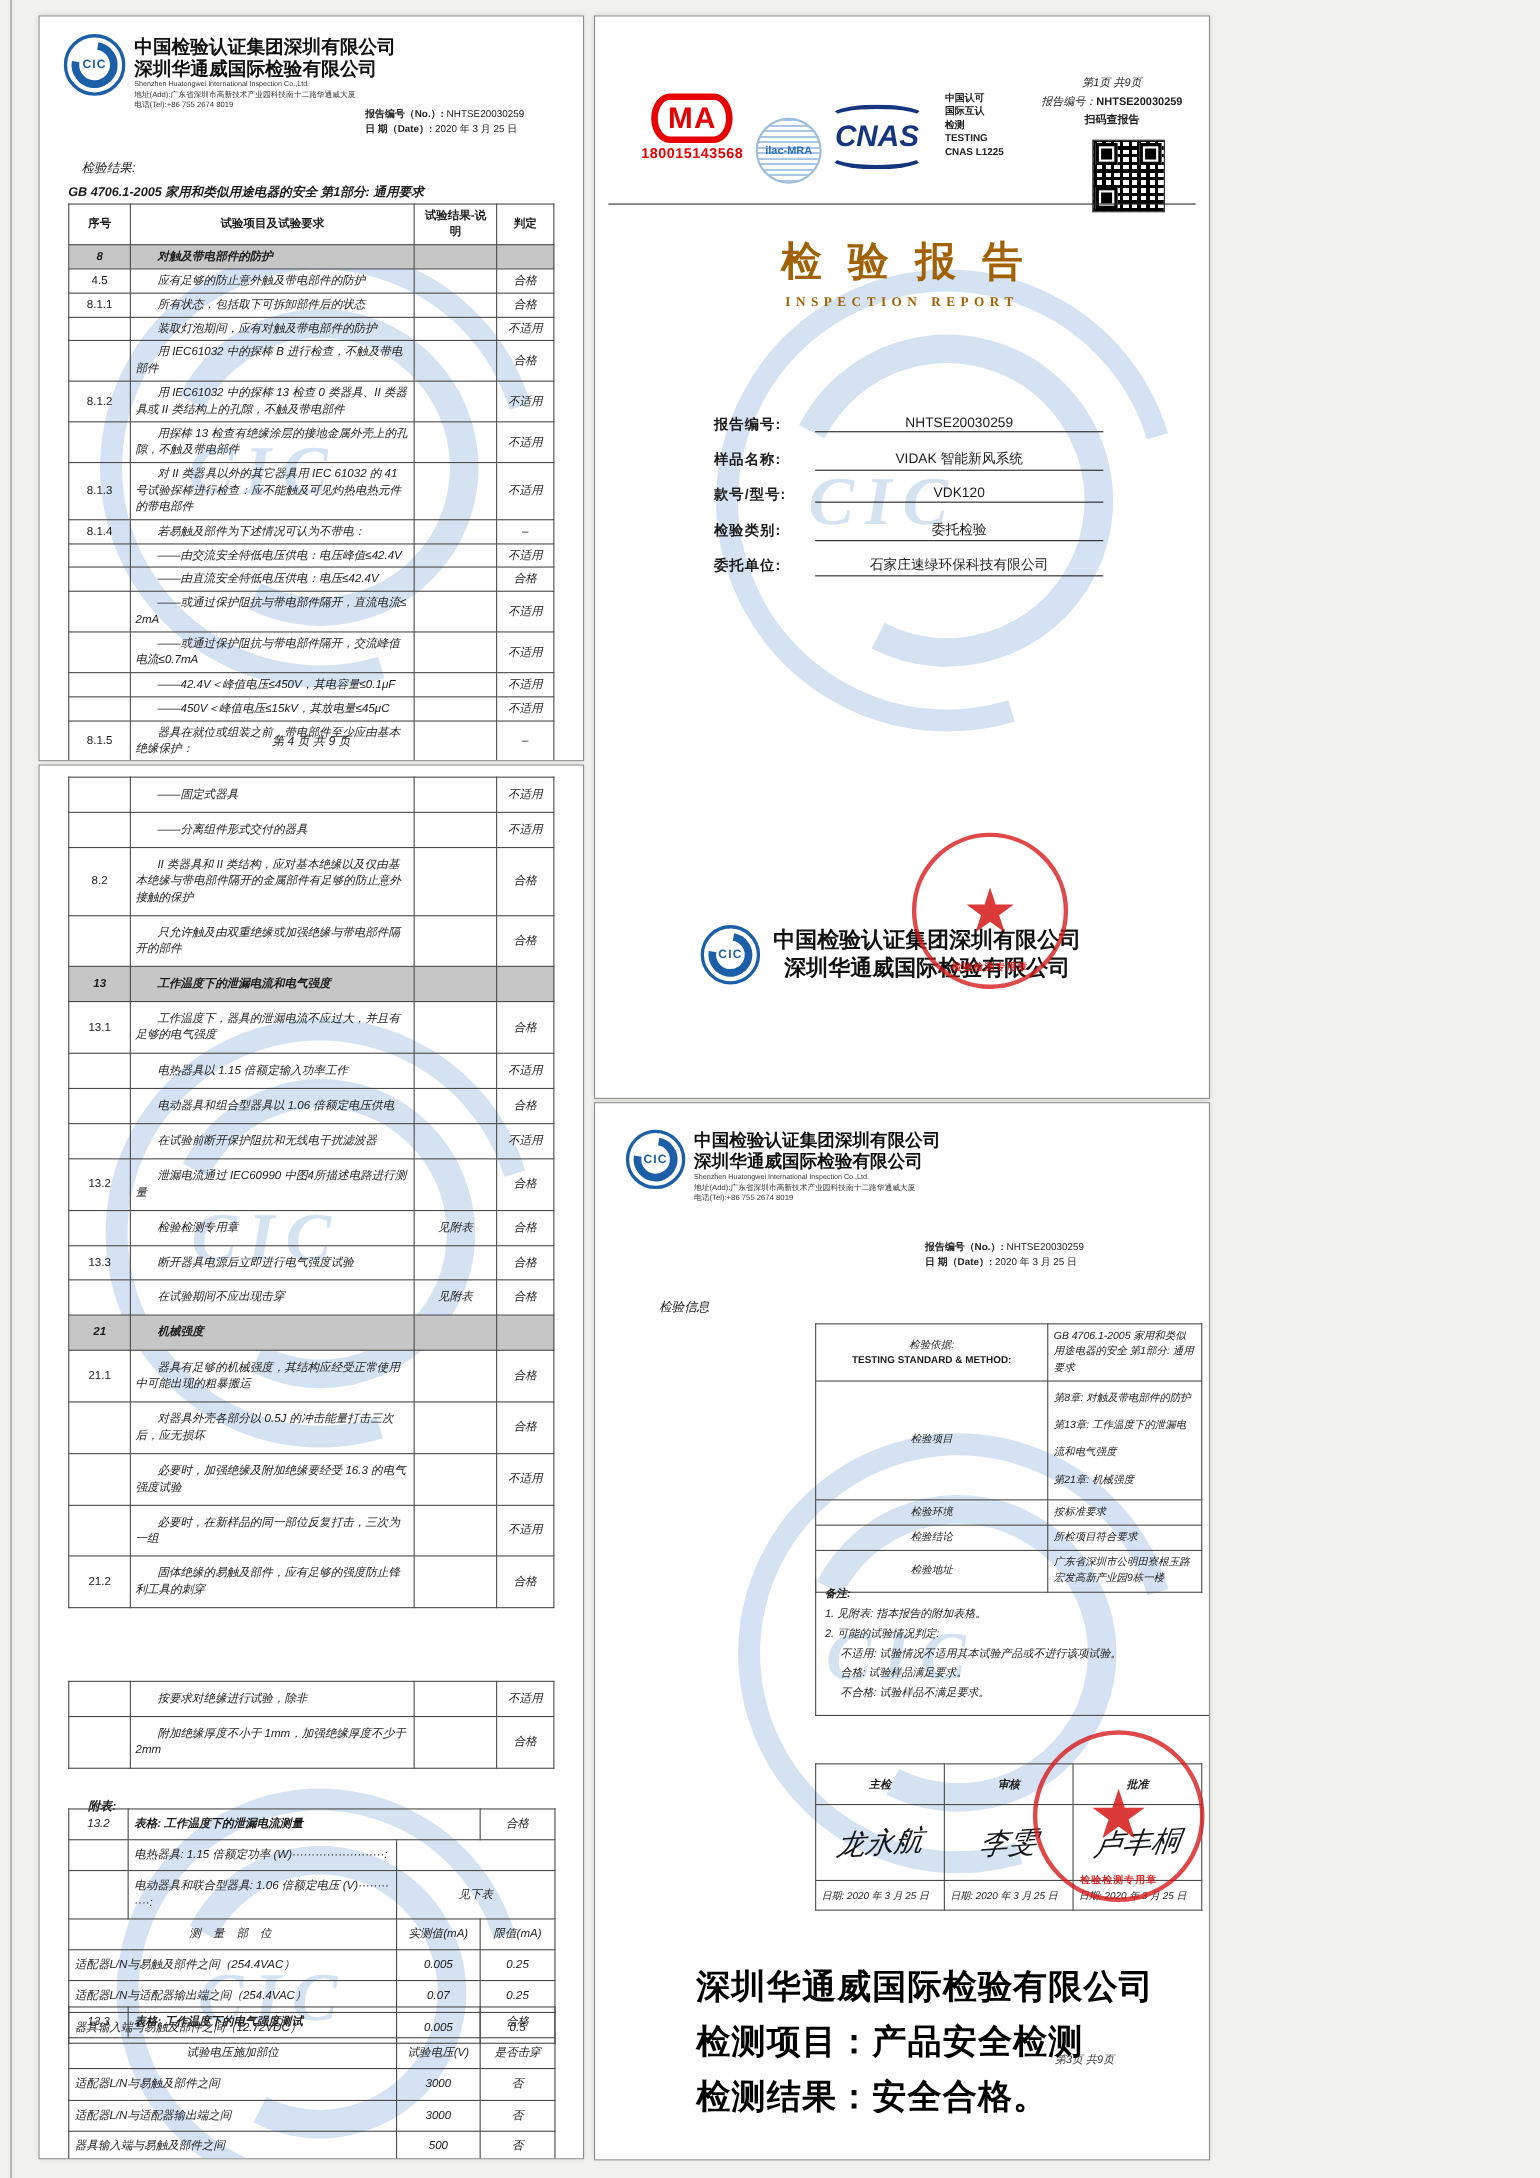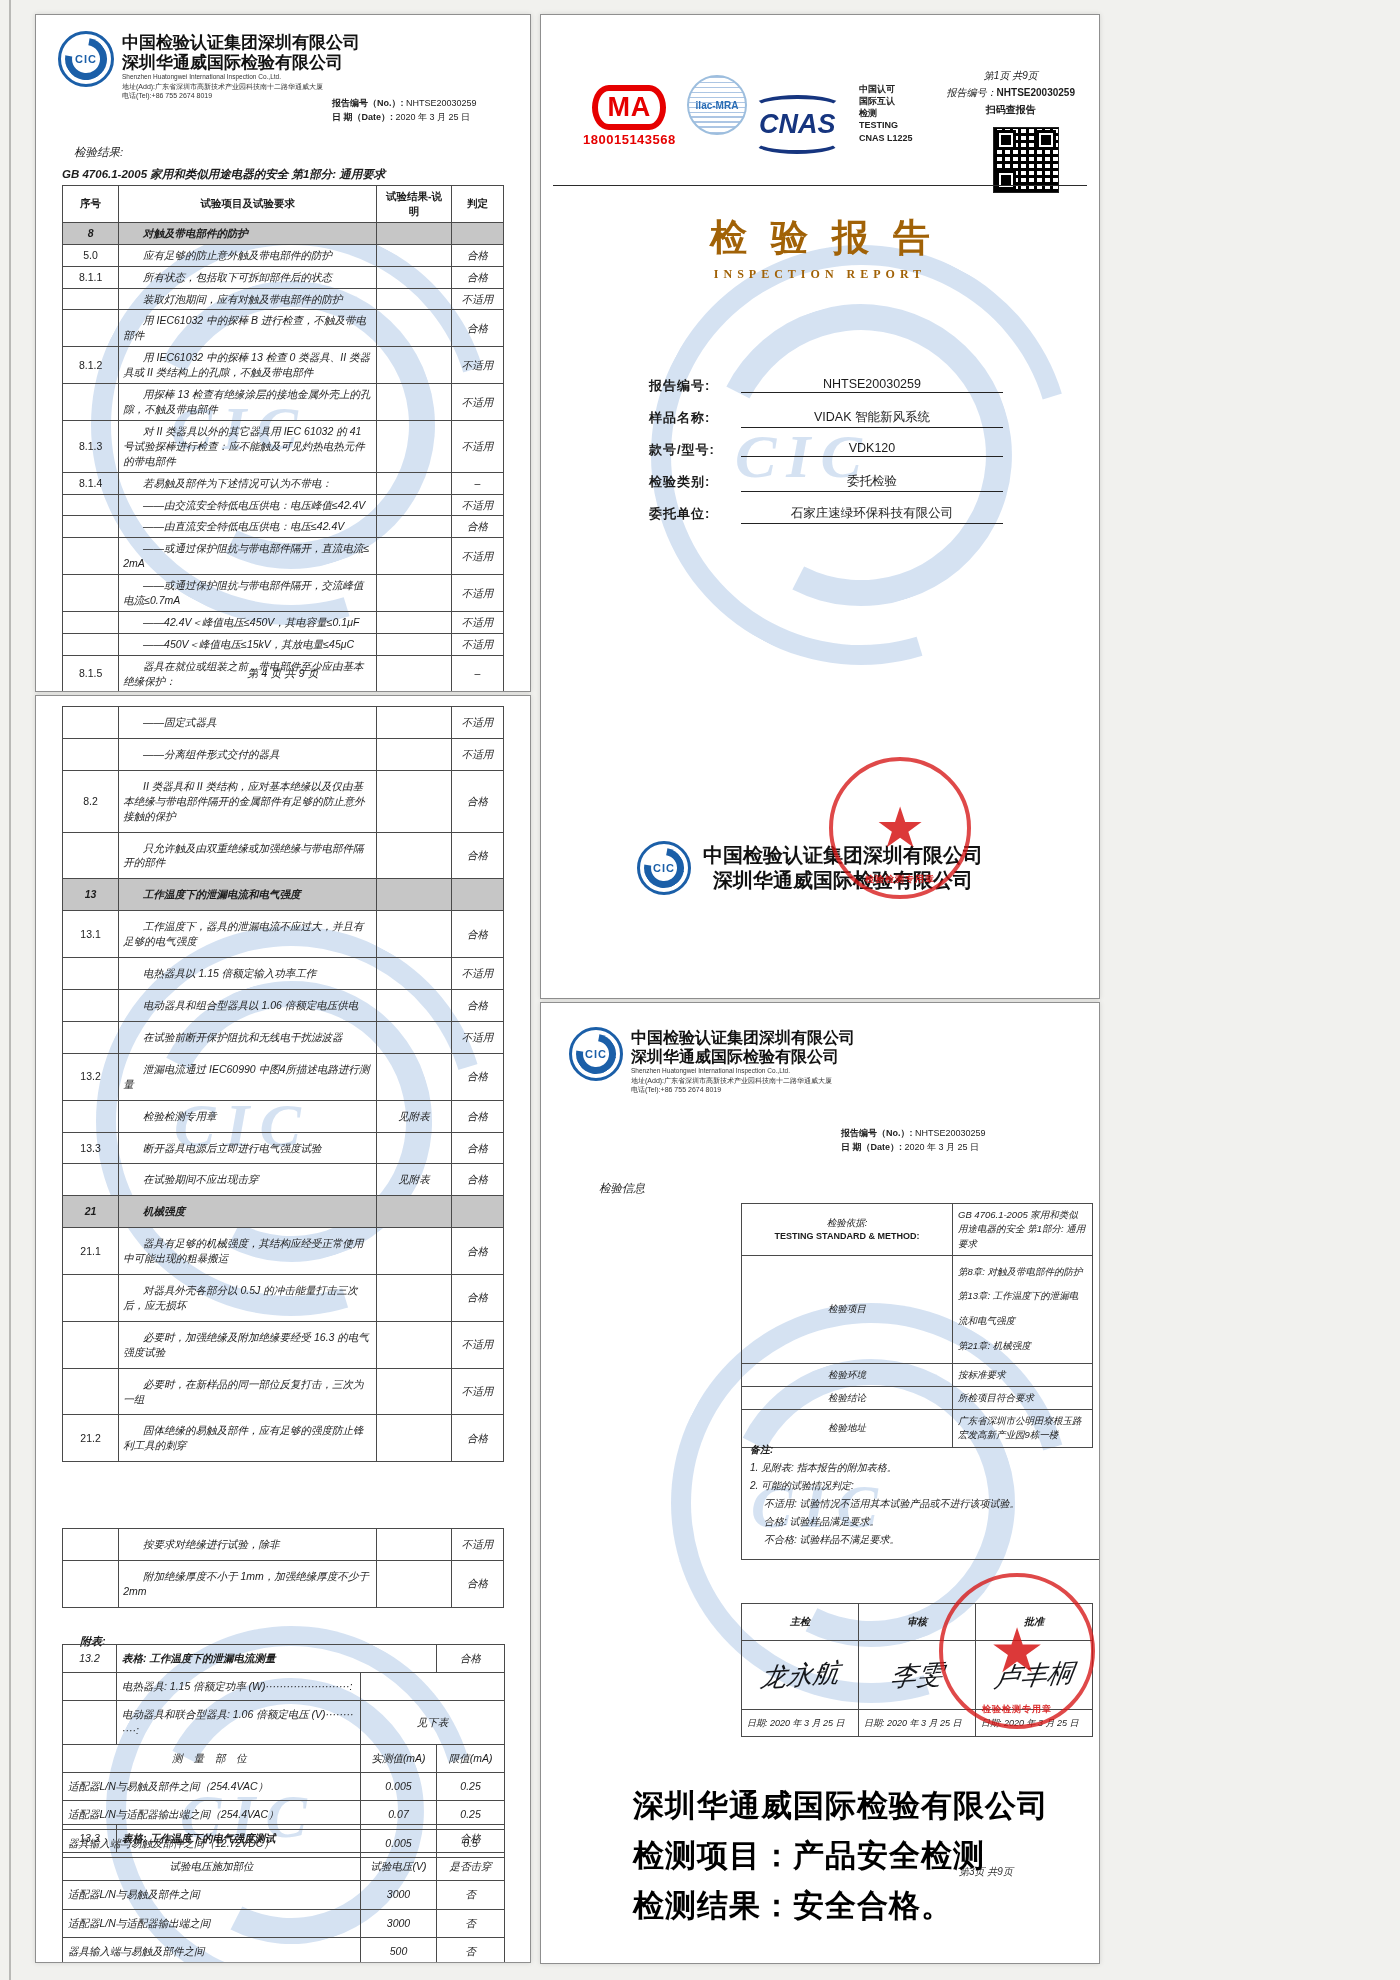--- a/index.html
+++ b/index.html
@@ -148,21 +148,21 @@
     </tr>
     </tbody>
       <tbody>
         <tr class="gray">
           <td>8</td>
           <td>对触及带电部件的防护</td>
           <td></td>
           <td></td>
         </tr>
         <tr>
-          <td>5.0</td>
+          <td>4.5</td>
           <td>应有足够的防止意外触及带电部件的防护</td>
           <td></td>
           <td>合格</td>
         </tr>
         <tr>
           <td>8.1.1</td>
           <td>所有状态，包括取下可拆卸部件后的状态</td>
           <td></td>
           <td>合格</td>
         </tr>
@@ -506,21 +506,21 @@
   </div>
   <div class="qr z" style="right:40px;top:112px;width:64px;height:64px">
       <i class="tl"></i>
       <i class="tr"></i>
       <i class="bl"></i>
     </div>
   <div class="cma z" style="left:42px;top:70px">
     <div class="badge">MA</div>
     <div class="num">180015143568</div>
   </div>
-  <div class="ilac z" style="left:146px;top:60px">
+  <div class="ilac z" style="left:146px;top:92px">
       <span>ilac-MRA</span>
     </div>
   <div class="cnas z" style="left:218px;top:94px"><span>CNAS</span></div>
   <div class="certtxt z" style="left:318px;top:68px">
     <div>中国认可</div>
     <div>国际互认</div>
     <div>检测</div>
     <div>TESTING</div>
     <div>CNAS L1225</div>
   </div>

